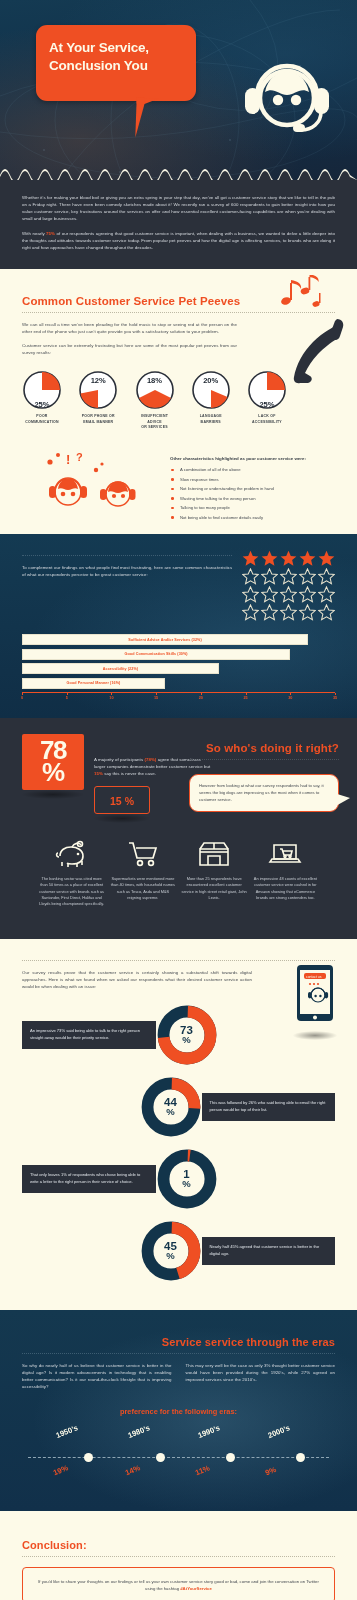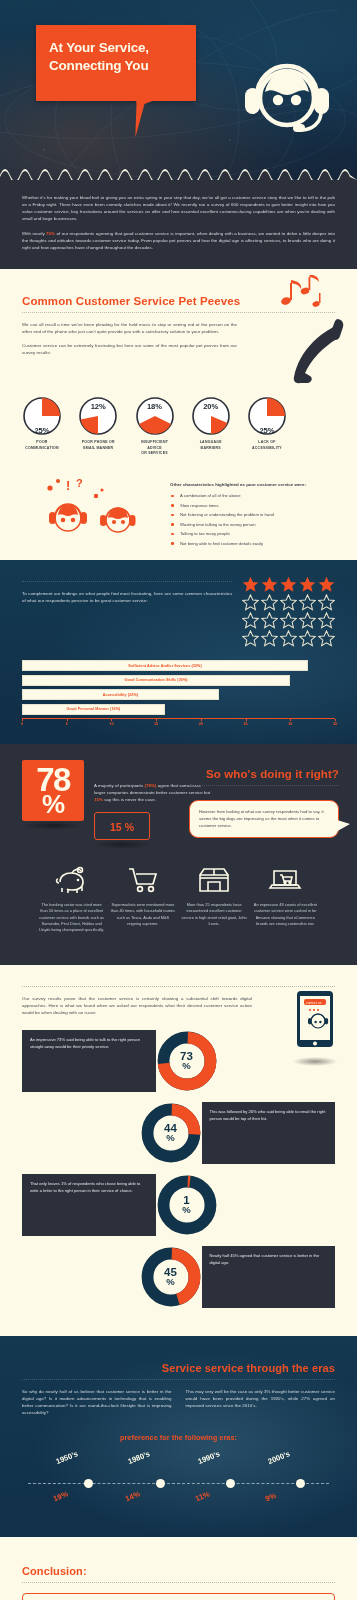--- a/index.html
+++ b/index.html
@@ -36,21 +36,21 @@
   .hero {
     height: 180px;
     background:
       radial-gradient(ellipse at 22% 78%, rgba(120,80,60,.40) 0%, rgba(18,52,74,0) 58%),
       radial-gradient(ellipse at 80% 30%, rgba(40,90,120,.35) 0%, rgba(18,52,74,0) 60%),
       linear-gradient(175deg, #143a52 0%, #10304a 48%, #16263a 100%);
   }
   .hero-net { position: absolute; inset: 0; opacity: .30; }
   .bubble {
     position: absolute; left: 36px; top: 25px; width: 160px; height: 76px;
-    background: #ef4f23; border-radius: 1px;
+    background: #ef4f23; border-radius: 11px;
     box-shadow: 0 2px 5px rgba(0,0,0,.28);
   }
   .bubble-tail {
     position: absolute; left: 136px; top: 98px; width: 0; height: 0;
     border-left: 8px solid #ef4f23;
     border-right: 14px solid transparent;
     border-bottom: 34px solid transparent;
     border-top: 6px solid #ef4f23;
     transform: rotate(2deg);
   }
@@ -62,21 +62,21 @@
   .agent { position: absolute; right: 18px; top: 44px; width: 104px; height: 100px; }
   .wave-wrap { position: absolute; left: 0; bottom: 0; width: 357px; height: 18px; }
 
   
   .intro { padding: 14px 22px 18px 22px; }
   .intro p + p { margin-top: 7px; }
 
   
   .peeves { padding: 16px 22px 10px 22px; }
   .pies { display: flex; justify-content: space-between; margin-top: 14px; padding-right: 48px; }
-  .pie-col { width: 40px; text-align: center; margin-top: 26px; }
+  .pie-col { width: 40px; text-align: center; }
   .pie { width: 40px; height: 40px; position: relative; }
   .pie svg { display: block; }
   .pie-val {
     position: absolute; left: 0; width: 40px; font-size: 7.6px; font-weight: bold; color: #1d2630;
     text-align: center;
   }
   .pie-val.low { bottom: 1px; }
   .pie-val.high { top: 6px; }
   .pie-lab {
     margin-top: 4px; font-size: 3.5px; font-weight: bold; color: #3b4148;
@@ -122,21 +122,21 @@
   .tick { position: absolute; top: 0; width: 0; border-left: .8px solid #ef4f23; height: 2px; }
   .tick-lab { position: absolute; top: 3px; font-size: 3.8px; color: #ef4f23; font-weight: bold; transform: translateX(-50%); }
 
   
   .big78 { padding: 16px 22px 14px 22px; position: relative; }
   .r78 { display: flex; gap: 10px; }
   .box78 {
     width: 62px; background: #ef4f23; padding: 6px 0 6px 0; text-align: center;
     border-radius: 2px;
   }
-  .box78 .n { font-size: 33px; font-weight: bold; color: #fdfae8; line-height: .82; letter-spacing: -1.5px; }
+  .box78 .n { font-size: 26px; font-weight: bold; color: #fdfae8; line-height: .82; letter-spacing: -1.5px; }
   .box78 .pc { font-size: 26px; font-weight: bold; color: #fdfae8; line-height: .86; letter-spacing: -1px; }
   .col78 { flex: 1; padding-top: 22px; }
   .box15 {
     margin-top: 9px; width: 56px; padding: 4px 0; text-align: center;
     border: 1.6px solid #ef4f23; border-radius: 3px;
   }
   .box15 span { font-size: 10.5px; font-weight: bold; color: #ef4f23; }
   .right78 { position: absolute; right: 18px; top: 14px; width: 150px; }
   .right78 h2 { text-align: right; }
   .speech {
@@ -158,21 +158,21 @@
   .retail { display: flex; gap: 4px; padding: 14px 16px 18px 16px; }
   .ret-col { flex: 1; text-align: center; }
   .ret-ic { height: 34px; display: flex; align-items: center; justify-content: center; }
   .ret-col p { font-size: 3.9px; line-height: 1.55; color: #c7ccd3; margin-top: 5px; text-align: center; }
 
   
   .digital { padding: 16px 22px 18px 22px; position: relative; }
   .dig-intro { width: 230px; }
   .phone-dev { position: absolute; right: 20px; top: 26px; width: 44px; }
   .donuts { margin-top: 14px; }
-  .dr { display: flex; margin-bottom: 10px; }
+  .dr { display: flex; align-items: center; margin-bottom: 10px; }
   .cap {
     background: #2b303a; color: #e3e7eb; font-size: 4.1px; line-height: 1.6;
     padding: 7px 8px; flex: 1;
   }
   .donut { width: 62px; height: 62px; position: relative; flex: 0 0 62px; }
   .donut-val {
     position: absolute; inset: 0; display: flex; flex-direction: column;
     align-items: center; justify-content: center;
     font-size: 11.5px; font-weight: bold; color: #12344a; line-height: .94;
   }
@@ -237,21 +237,21 @@
         <circle cx="44" cy="150" r="1"></circle>
           <circle cx="300" cy="66" r="1"></circle>
         <circle cx="230" cy="140" r="1"></circle>
           <circle cx="120" cy="172" r="1"></circle>
       </g>
     </svg>
 
     <div class="bubble">
       <div class="bubble-txt">
         <div>At Your Service,</div>
-        <div>Connecting You</div>
+        <div>Conclusion You</div>
       </div>
     </div>
     <div class="bubble-tail"></div>
 
     <svg class="agent" viewBox="0 0 104 100">
       <g fill="none" stroke="#fdfae8" stroke-width="4.5">
         <circle cx="52" cy="54" r="27"></circle>
         <path d="M22 52a30 30 0 0160 0"></path>
       </g>
       <rect x="10" y="44" width="15" height="26" rx="7.5" fill="#fdfae8"></rect>

